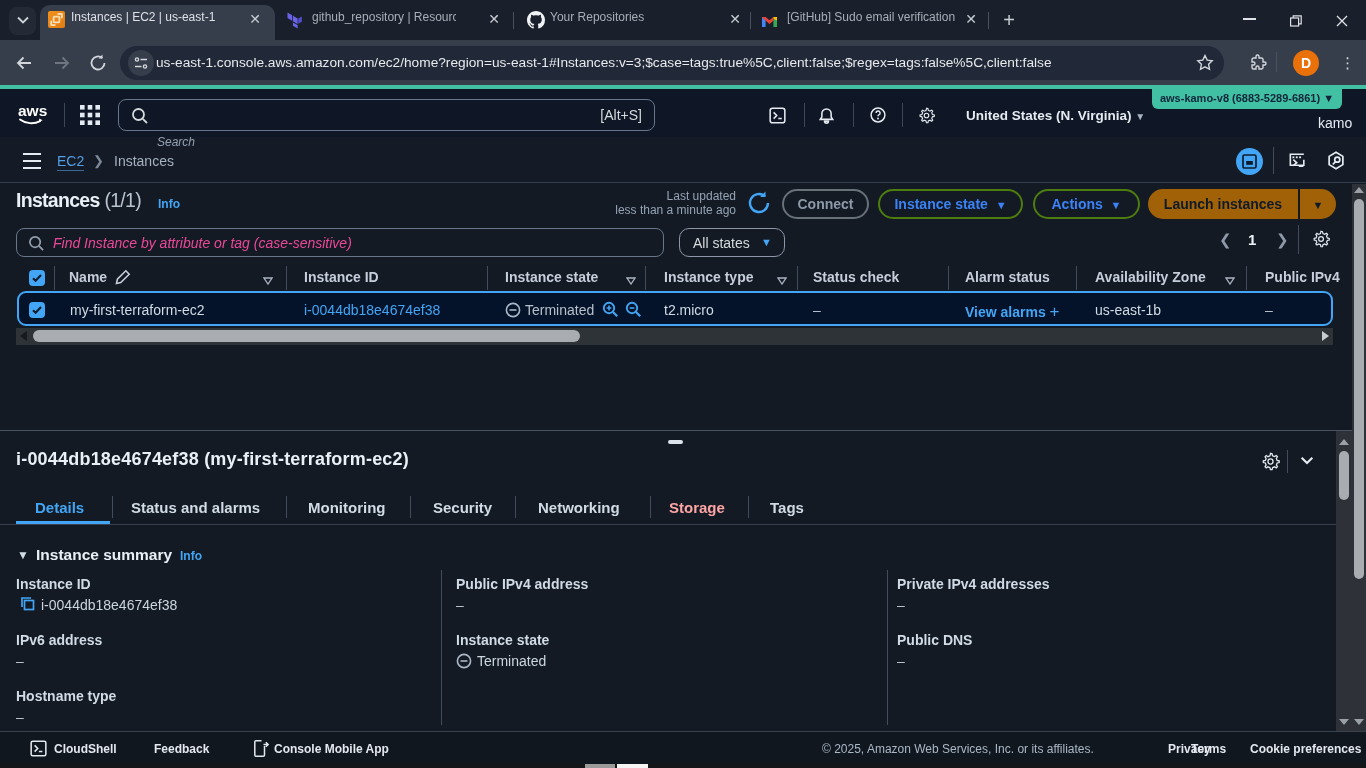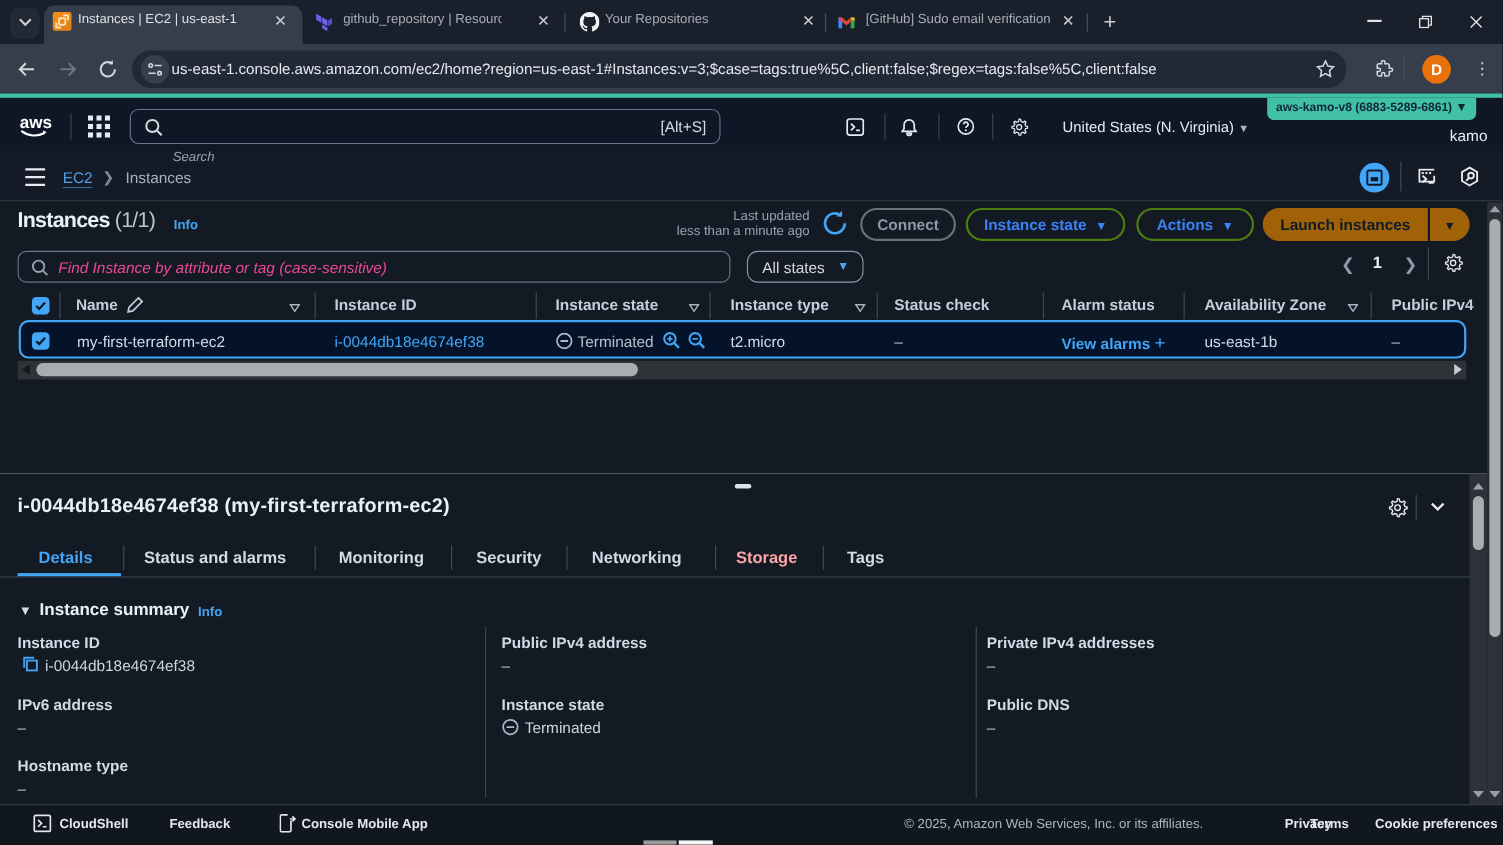--- a/index.html
+++ b/index.html
@@ -208,21 +208,21 @@
   <div class="abs" style="left:870px;top:107px;"><svg width="16" height="16" viewBox="0 0 22 22">
         <circle cx="11" cy="11" r="9.5" fill="none" stroke="#e6ebf1" stroke-width="2"></circle>
         <path d="M8.3 8.3a2.8 2.8 0 1 1 3.9 2.6c-.9.4-1.2 1-1.2 1.9" fill="none" stroke="#e6ebf1" stroke-width="2"></path>
         <circle cx="11" cy="15.8" r="1.3" fill="#e6ebf1"></circle>
       </svg></div>
   <div class="navdivider" style="left:902px;"></div>
   <div class="abs" style="left:918px;top:107px;"><svg width="17" height="17" viewBox="0 0 24 24">
         <path d="M12 1.7l2 .5.6 2.6 2.4 1 2.3-1.4 1.5 1.5-1.4 2.3 1 2.4 2.6.6v2.1l-2.6.6-1 2.4 1.4 2.3-1.5 1.5-2.3-1.4-2.4 1-.6 2.6h-2.1l-.6-2.6-2.4-1-2.3 1.4-1.5-1.5 1.4-2.3-1-2.4-2.6-.6v-2.1l2.6-.6 1-2.4L5.1 6l1.5-1.5 2.3 1.4 2.4-1 .6-2.6z" fill="none" stroke="#e6ebf1" stroke-width="1.6"></path>
         <circle cx="12" cy="12" r="3.2" fill="none" stroke="#e6ebf1" stroke-width="1.6"></circle>
       </svg></div>
-  <div class="abs" style="left:966px;top:108px;font-size:13.5px;color:#e6ebf1;">United States (N. Virginia) <span style="font-size:10px;color:#a8b3c1;">▼</span></div>
+  <div class="abs" style="left:966px;top:108px;font-size:13.5px;color:#e6ebf1;font-weight:bold;">United States (N. Virginia) <span style="font-size:10px;color:#a8b3c1;">▼</span></div>
   <div id="kamobadge">aws-kamo-v8 (6883-5289-6861) ▼</div>
   <div class="abs" style="left:1318px;top:115px;font-size:14px;color:#e6ebf1;">kamo</div>
 
   <div class="abs" style="left:22px;top:152px;"><svg width="20" height="18" viewBox="0 0 20 18">
         <path d="M1 2h18M1 9h18M1 16h18" stroke="#e6ebf1" stroke-width="2"></path>
       </svg></div>
   <div class="abs" style="left:57px;top:153px;font-size:14px;color:#539fe5;border-bottom:1px solid rgba(83,159,229,0.6);padding-bottom:1px;">EC2</div>
   <div class="abs" style="left:93px;top:153px;font-size:13px;color:#7d8998;">❯</div>
   <div class="abs" style="left:114px;top:153px;font-size:14px;color:#a6b1bf;">Instances</div>
 

